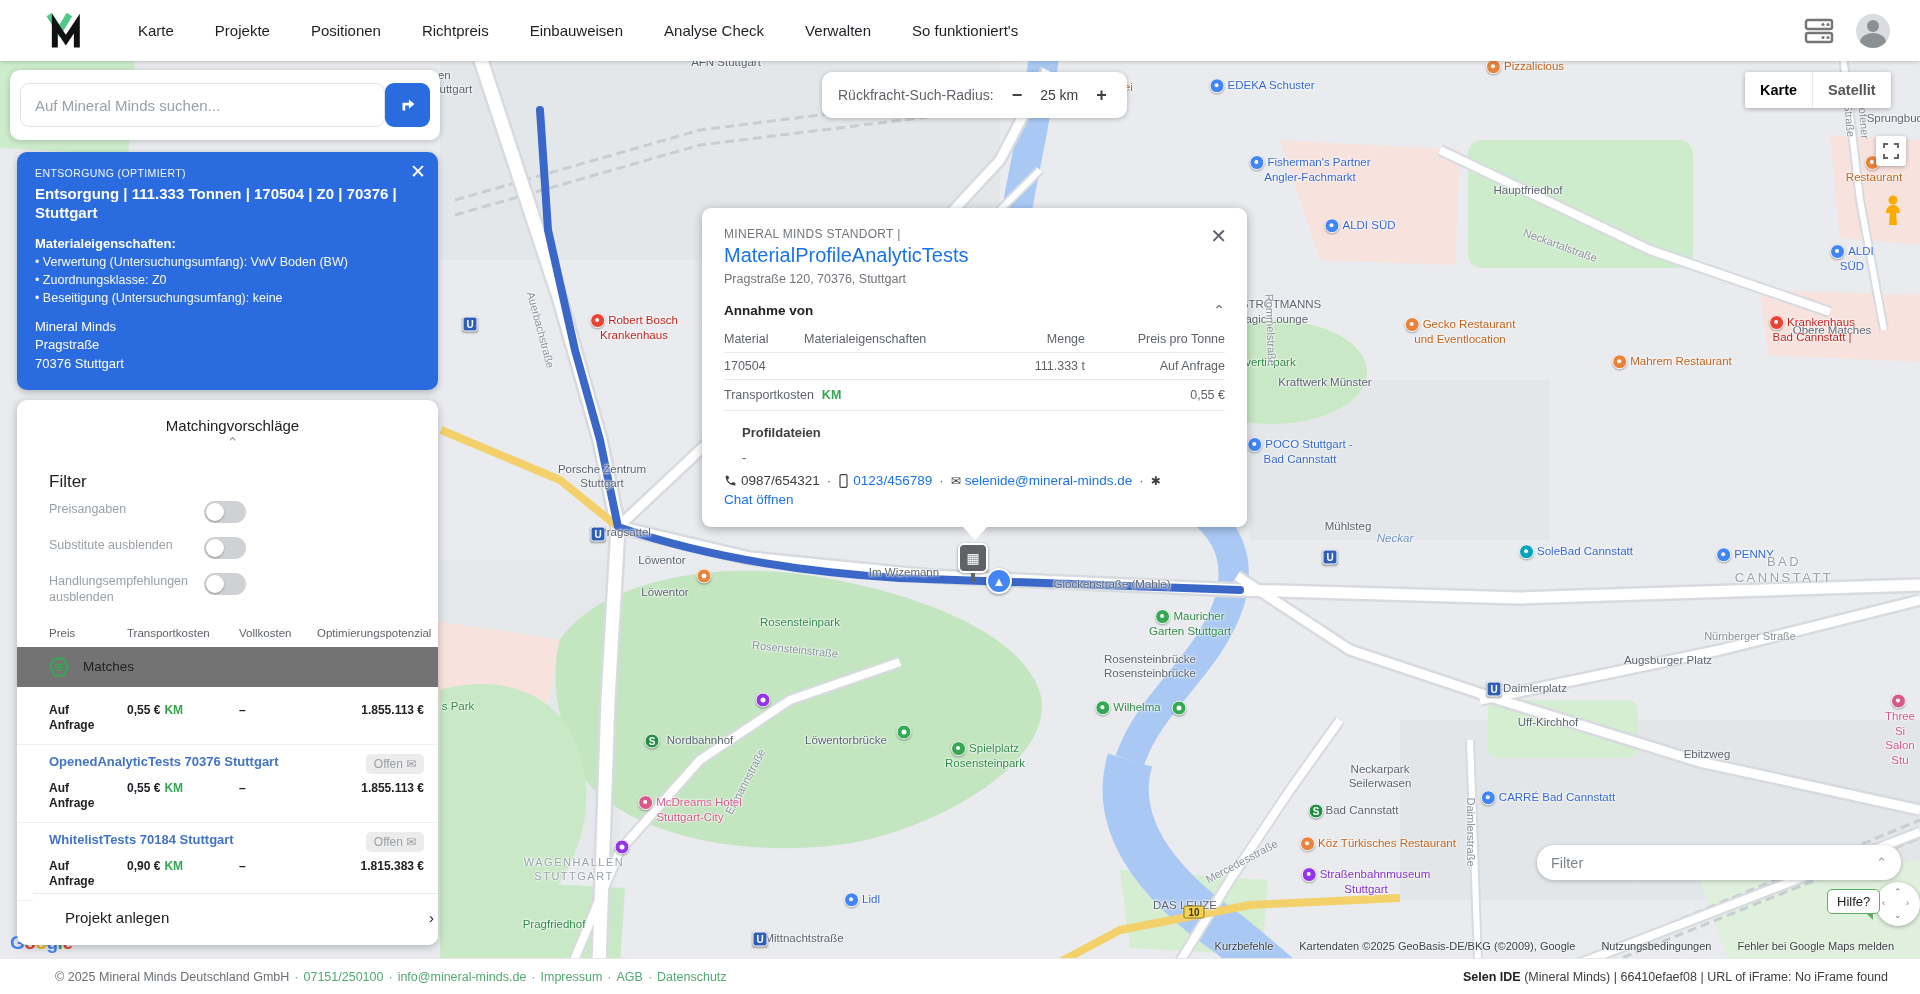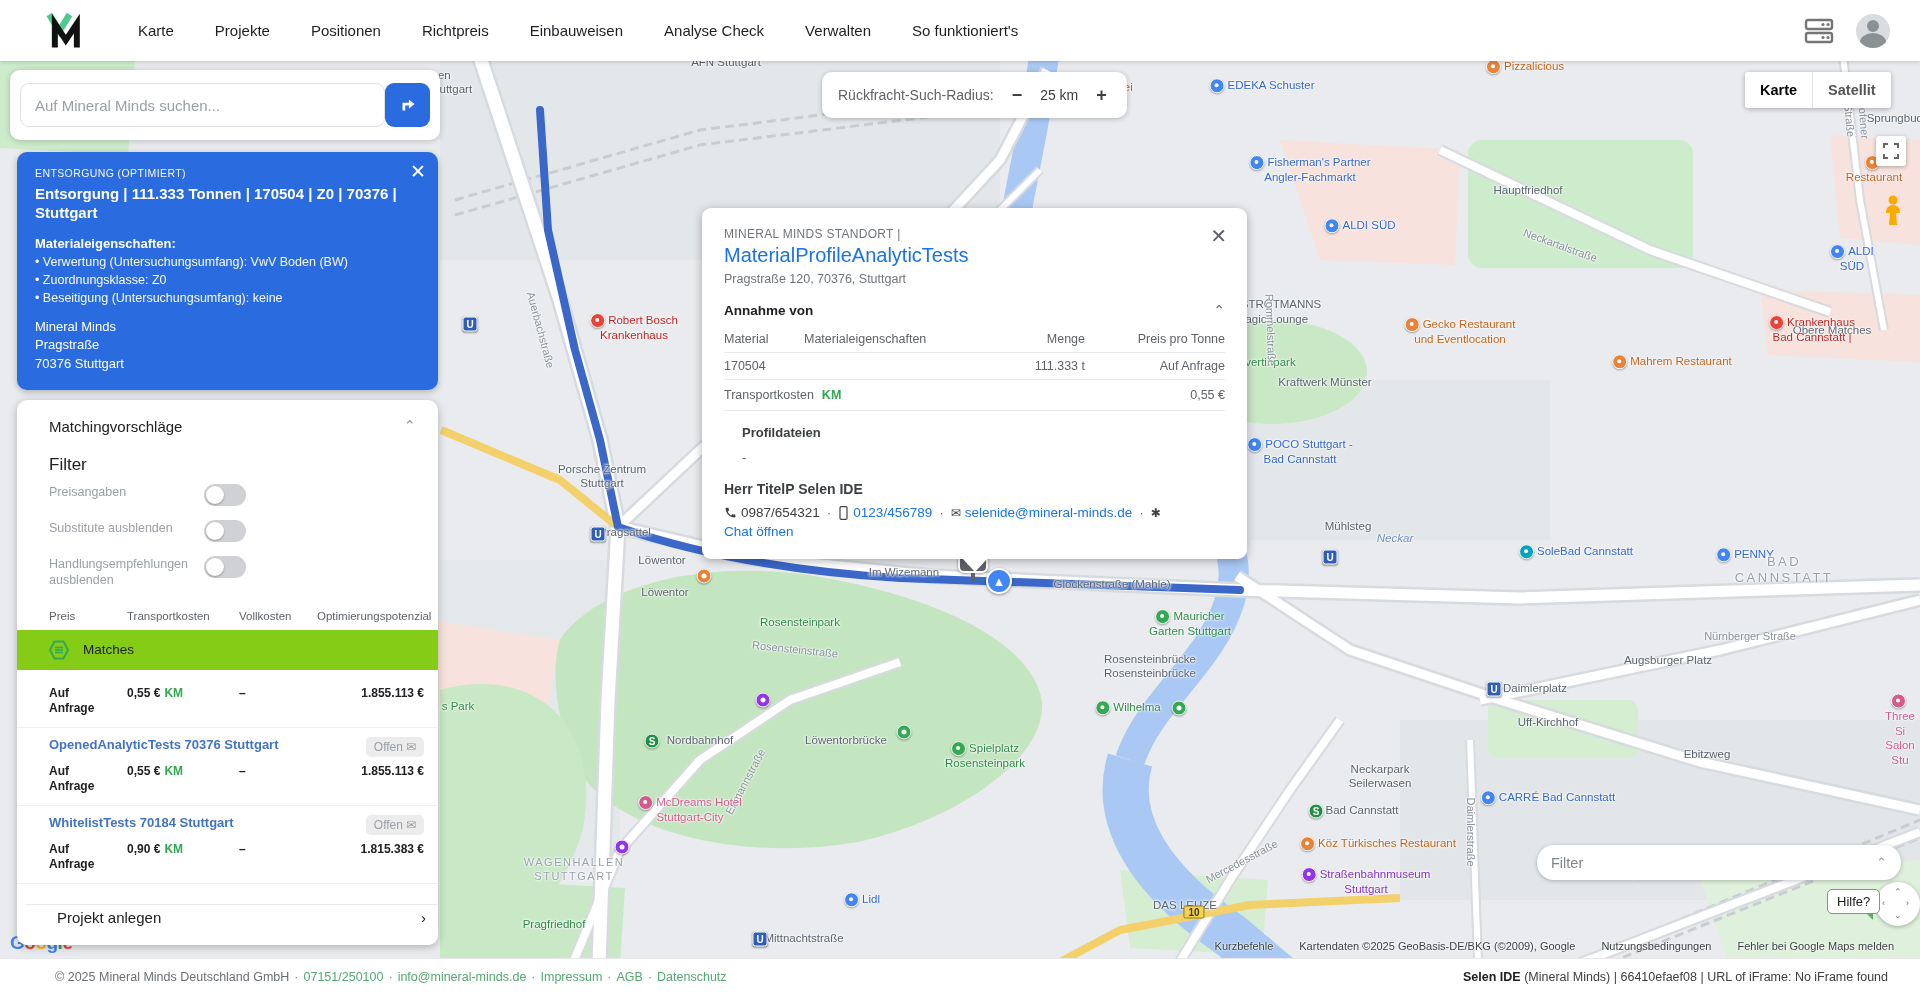--- a/index.html
+++ b/index.html
@@ -47,44 +47,44 @@
 
   .blue-card { position:absolute; left:17px; top:152px; width:421px; background:#2a6be0; border-radius:10px; color:#fff; padding:15px 18px 16px 18px; z-index:5; box-shadow:0 2px 6px rgba(0,0,0,.25); }
   .bc-eyebrow { font-size:10.5px; letter-spacing:.4px; opacity:.95; }
   .bc-title { font-size:15px; font-weight:bold; margin-top:6px; line-height:1.25; }
   .bc-props-h { font-size:13px; font-weight:bold; margin-top:13px; }
   .bc-prop { font-size:12.5px; margin-top:4px; opacity:.97; }
   .bc-addr { font-size:13px; margin-top:13px; line-height:1.45; }
   .bc-close { position:absolute; right:12px; top:10px; color:#fff; font-size:19px; font-weight:bold; cursor:pointer; line-height:1; }
 
   .match-panel { position:absolute; left:17px; top:400px; width:421px; height:545px; background:#fff; border-radius:10px; z-index:5; box-shadow:0 2px 8px rgba(0,0,0,.25); overflow:hidden; }
-  .mp-head { display:flex; align-items:center; justify-content:space-between; padding:17px 22px 0 32px; }
+  .mp-head { display:flex; align-items:center; justify-content:space-between; padding:17px 22px 0 32px;flex-direction:column; }
   .mp-title { font-size:15px; color:#202124; }
   .mp-chevron { color:#9aa0a6; font-size:15px; cursor:pointer; }
   .mp-filter-h { font-size:17px; color:#202124; padding:20px 0 2px 32px; }
   .tg-row { display:flex; padding:7px 0 7px 32px; }
   .tg-label { width:155px; font-size:12.5px; color:#9aa0a6; line-height:1.3; }
   .toggle { width:42px; height:22px; background:#cfd1d4; border-radius:11px; position:relative; cursor:pointer; flex:none; }
   .toggle::after { content:""; position:absolute; left:2px; top:2px; width:18px; height:18px; background:#fff; border-radius:50%; box-shadow:0 1px 2px rgba(0,0,0,.3); }
   .mp-cols { display:grid; grid-template-columns:78px 112px 78px 1fr; padding:14px 14px 8px 32px; font-size:11.5px; color:#5f6368; }
   .mp-cols span:last-child { text-align:right; }
-  .matches-band { background:#84cc16; display:flex; align-items:center; gap:12px; padding:8px 0 8px 30px; }
+  .matches-band { background:#737373; display:flex; align-items:center; gap:12px; padding:8px 0 8px 30px; }
   .matches-band span { font-size:13.5px; color:#202124; }
   .match-row { padding:9px 14px 10px 32px; border-bottom:1px solid #eef0f2; }
   .mr-top { display:flex; align-items:flex-start; justify-content:space-between; }
   .mr-link { font-size:13px; color:#4374c4; font-weight:bold; cursor:pointer; max-width:255px; line-height:1.25; }
   .badge { font-size:12px; padding:3px 8px; border-radius:5px; white-space:nowrap; cursor:default; }
   .badge .mi { font-size:12px; margin-left:3px; }
   .badge-green { background:#d8f3dc; color:#34a853; }
   .badge-gray { background:#ececec; color:#9aa0a6; }
   .mr-vals { display:grid; grid-template-columns:78px 112px 78px 1fr; margin-top:7px; font-size:12px; color:#202124; font-weight:bold; align-items:start; }
   .mr-vals .km { color:#34a853; margin-left:4px; }
   .mr-vals span:last-child { text-align:right; }
   .mr-price { line-height:1.3; max-width:55px; }
-  .create-project { position:absolute; left:8px; bottom:0; width:100%; border-top:1px solid #e8eaed; background:#fff; display:flex; align-items:center; justify-content:space-between; padding:4px 20px 19px 32px; cursor:pointer; }
+  .create-project { position:absolute; left:16px; bottom:0; width:100%; border-top:1px solid #e8eaed; background:#fff; display:flex; align-items:center; justify-content:space-between; padding:15px 20px 19px 32px; cursor:pointer; }
   .create-project span { font-size:15px; color:#202124; }
   .cp-chev { color:#9aa0a6; font-size:20px; }
 
   
   .radius-pill { position:absolute; left:822px; top:72px; height:46px; background:#fff; border-radius:10px; box-shadow:0 1px 5px rgba(0,0,0,.25); display:flex; align-items:center; padding:0 16px; gap:14px; z-index:5; }
   .radius-pill .rlabel { font-size:14px; color:#5f6368; }
   .radius-pill .rbtn { font-size:18px; color:#3c4043; font-weight:bold; cursor:pointer; padding:0 4px; }
   .radius-pill .rval { font-size:14px; color:#3c4043; }
   .maptype { position:absolute; left:1745px; top:72px; display:flex; box-shadow:0 1px 5px rgba(0,0,0,.3); border-radius:3px; overflow:hidden; z-index:5; }
   .maptype div { background:#fff; height:36px; display:flex; align-items:center; padding:0 15px; font-size:14.5px; cursor:pointer; }
@@ -521,21 +521,20 @@
     </div>
     <div class="pp-transport">
       <span><span>Transportkosten</span><span class="km">KM</span></span>
       <span>0,55 €</span>
     </div>
   </div>
 
   <div class="pp-files-h">Profildateien</div>
   <div class="pp-files-v">-</div>
 
-  <div class="pp-contact-name">Herr TitelP Selen IDE</div>
   <div class="pp-contact">
     <svg width="13" height="13" viewBox="0 0 24 24">
         <path d="M6.6 10.8c1.4 2.8 3.8 5.1 6.6 6.6l2.2-2.2c.3-.3.7-.4 1-.2 1.1.4 2.3.6 3.6.6.6 0 1 .4 1 1V20c0 .6-.4 1-1 1C10.6 21 3 13.4 3 4c0-.6.4-1 1-1h3.5c.6 0 1 .4 1 1 0 1.2.2 2.4.6 3.6.1.3 0 .7-.2 1l-2.3 2.2z" fill="#3c4043"></path>
       </svg>
     <span>0987/654321</span>
     <span class="sep">·</span>
     <svg width="11" height="14" viewBox="0 0 16 24">
         <rect x="2" y="1" width="12" height="22" rx="2" fill="none" stroke="#3c4043" stroke-width="2"></rect>
       </svg>
     <span class="lnk">0123/456789</span>

